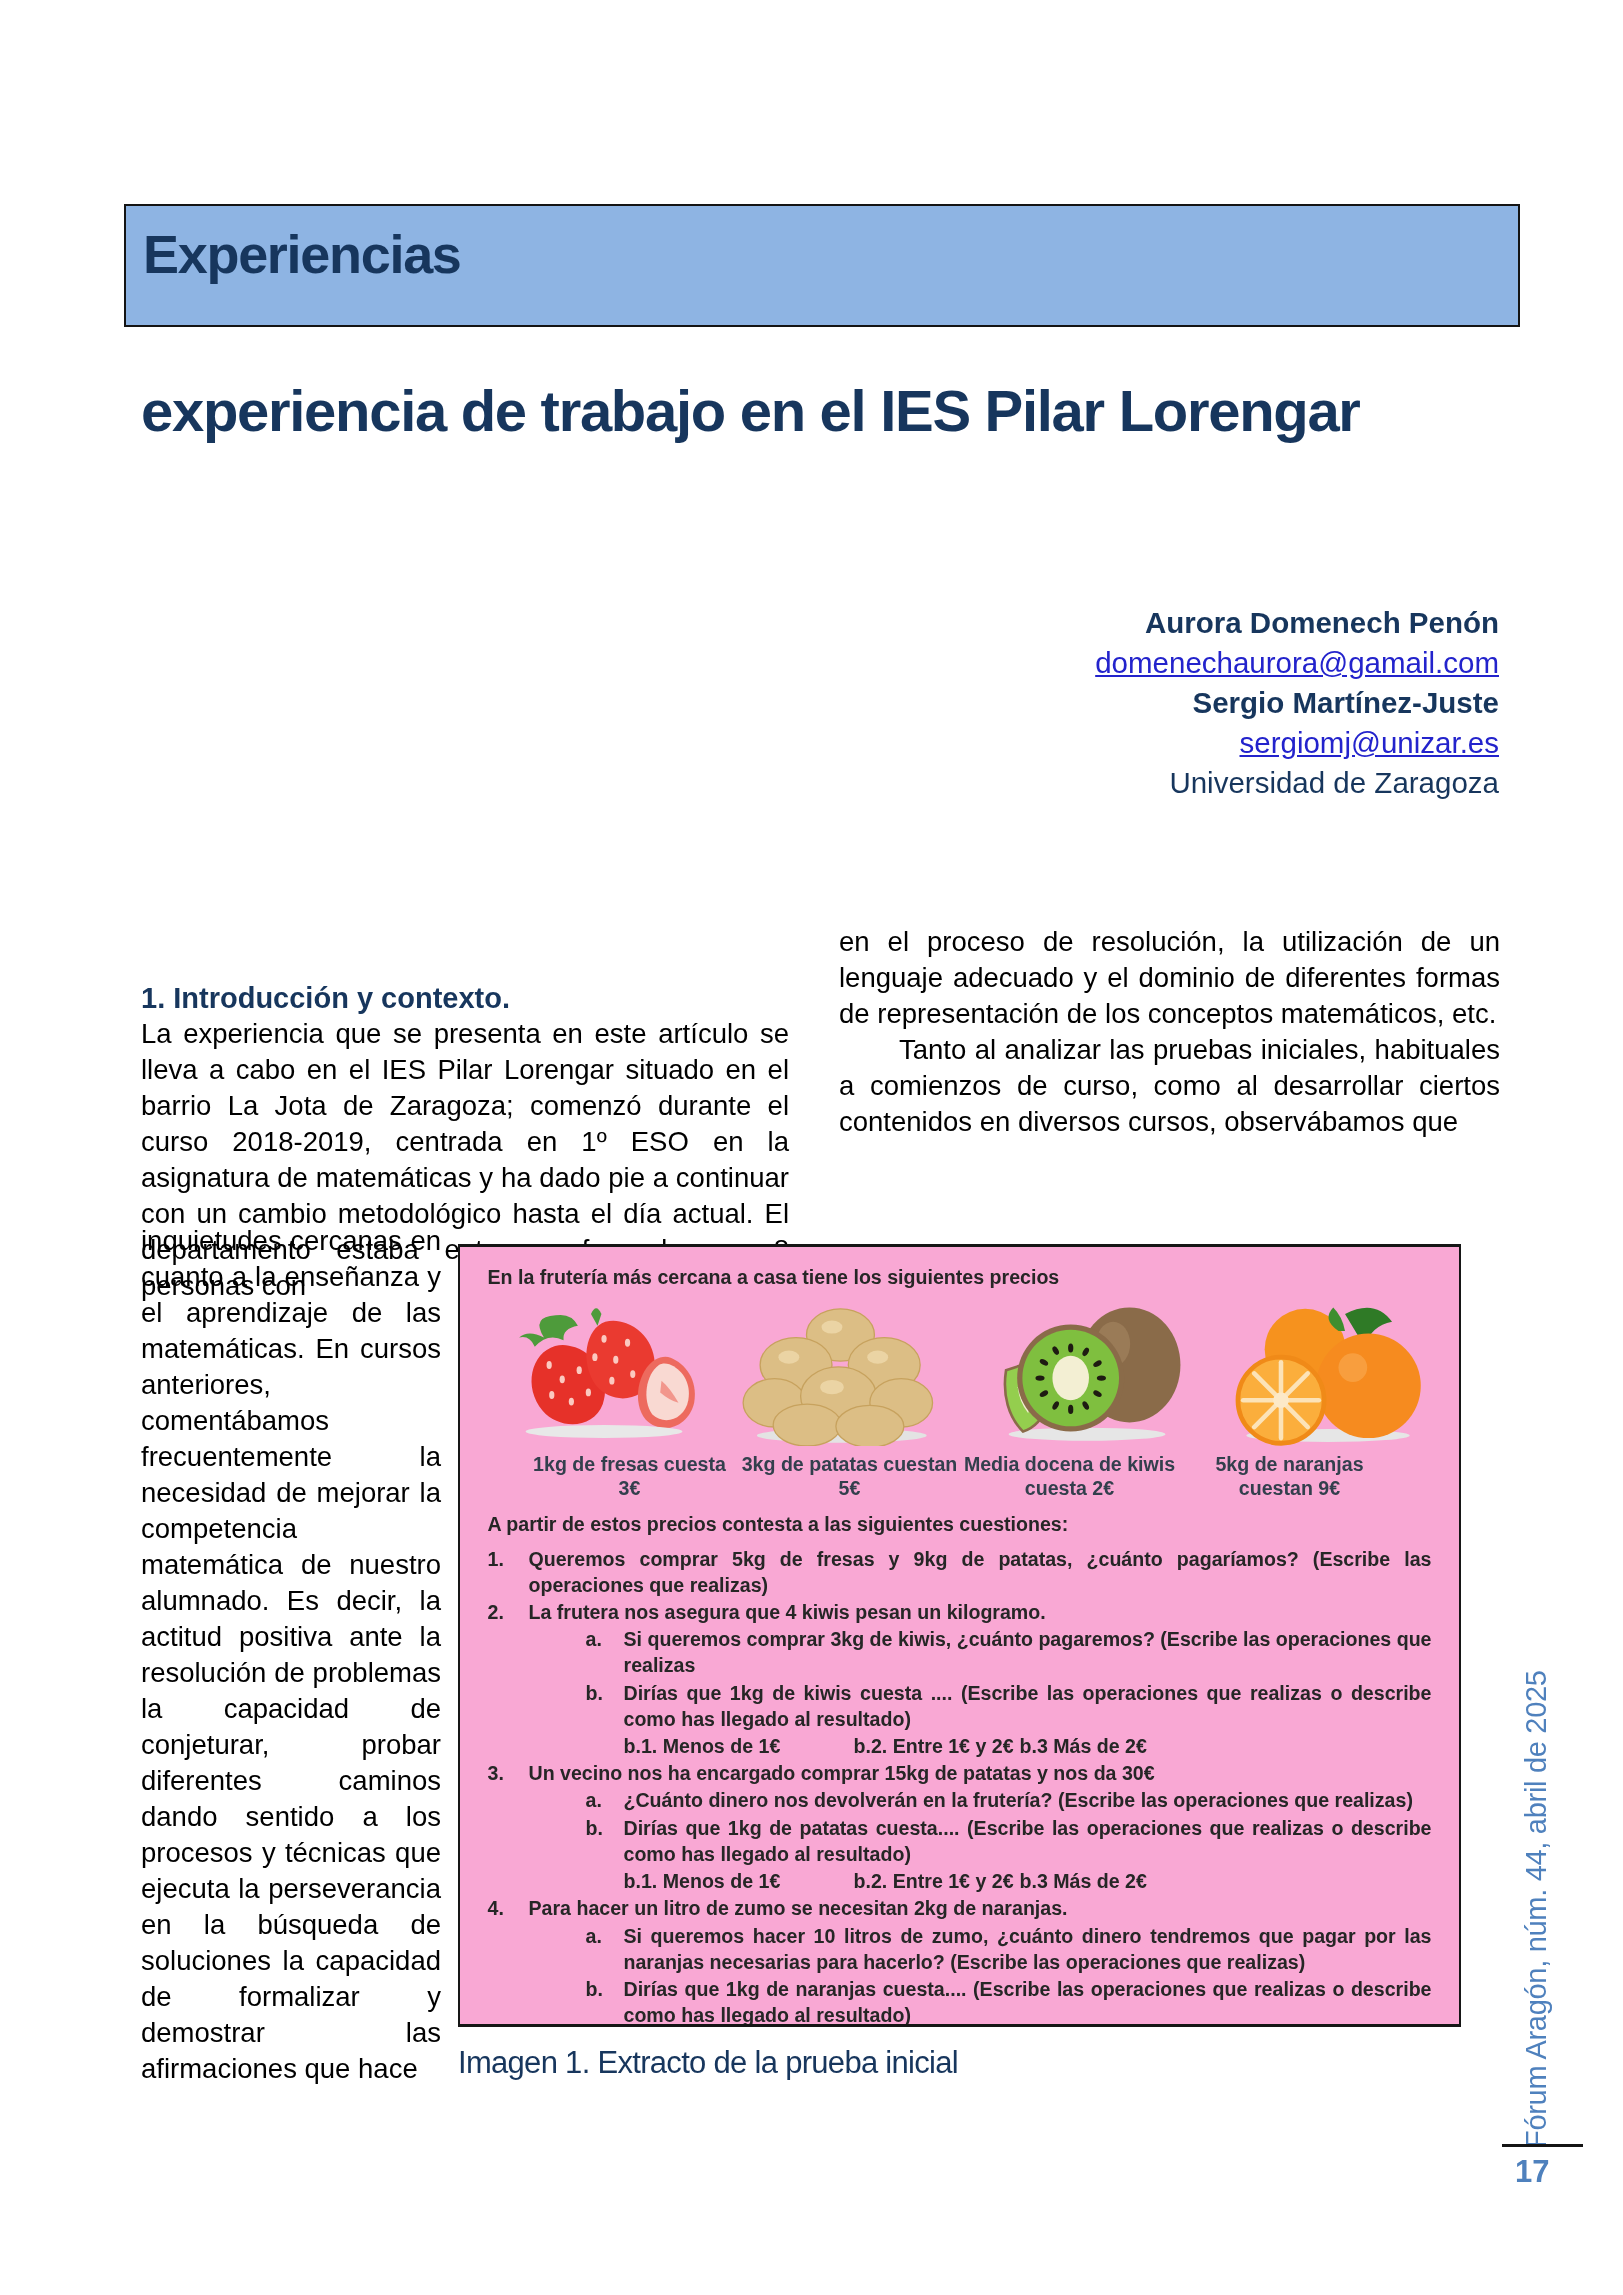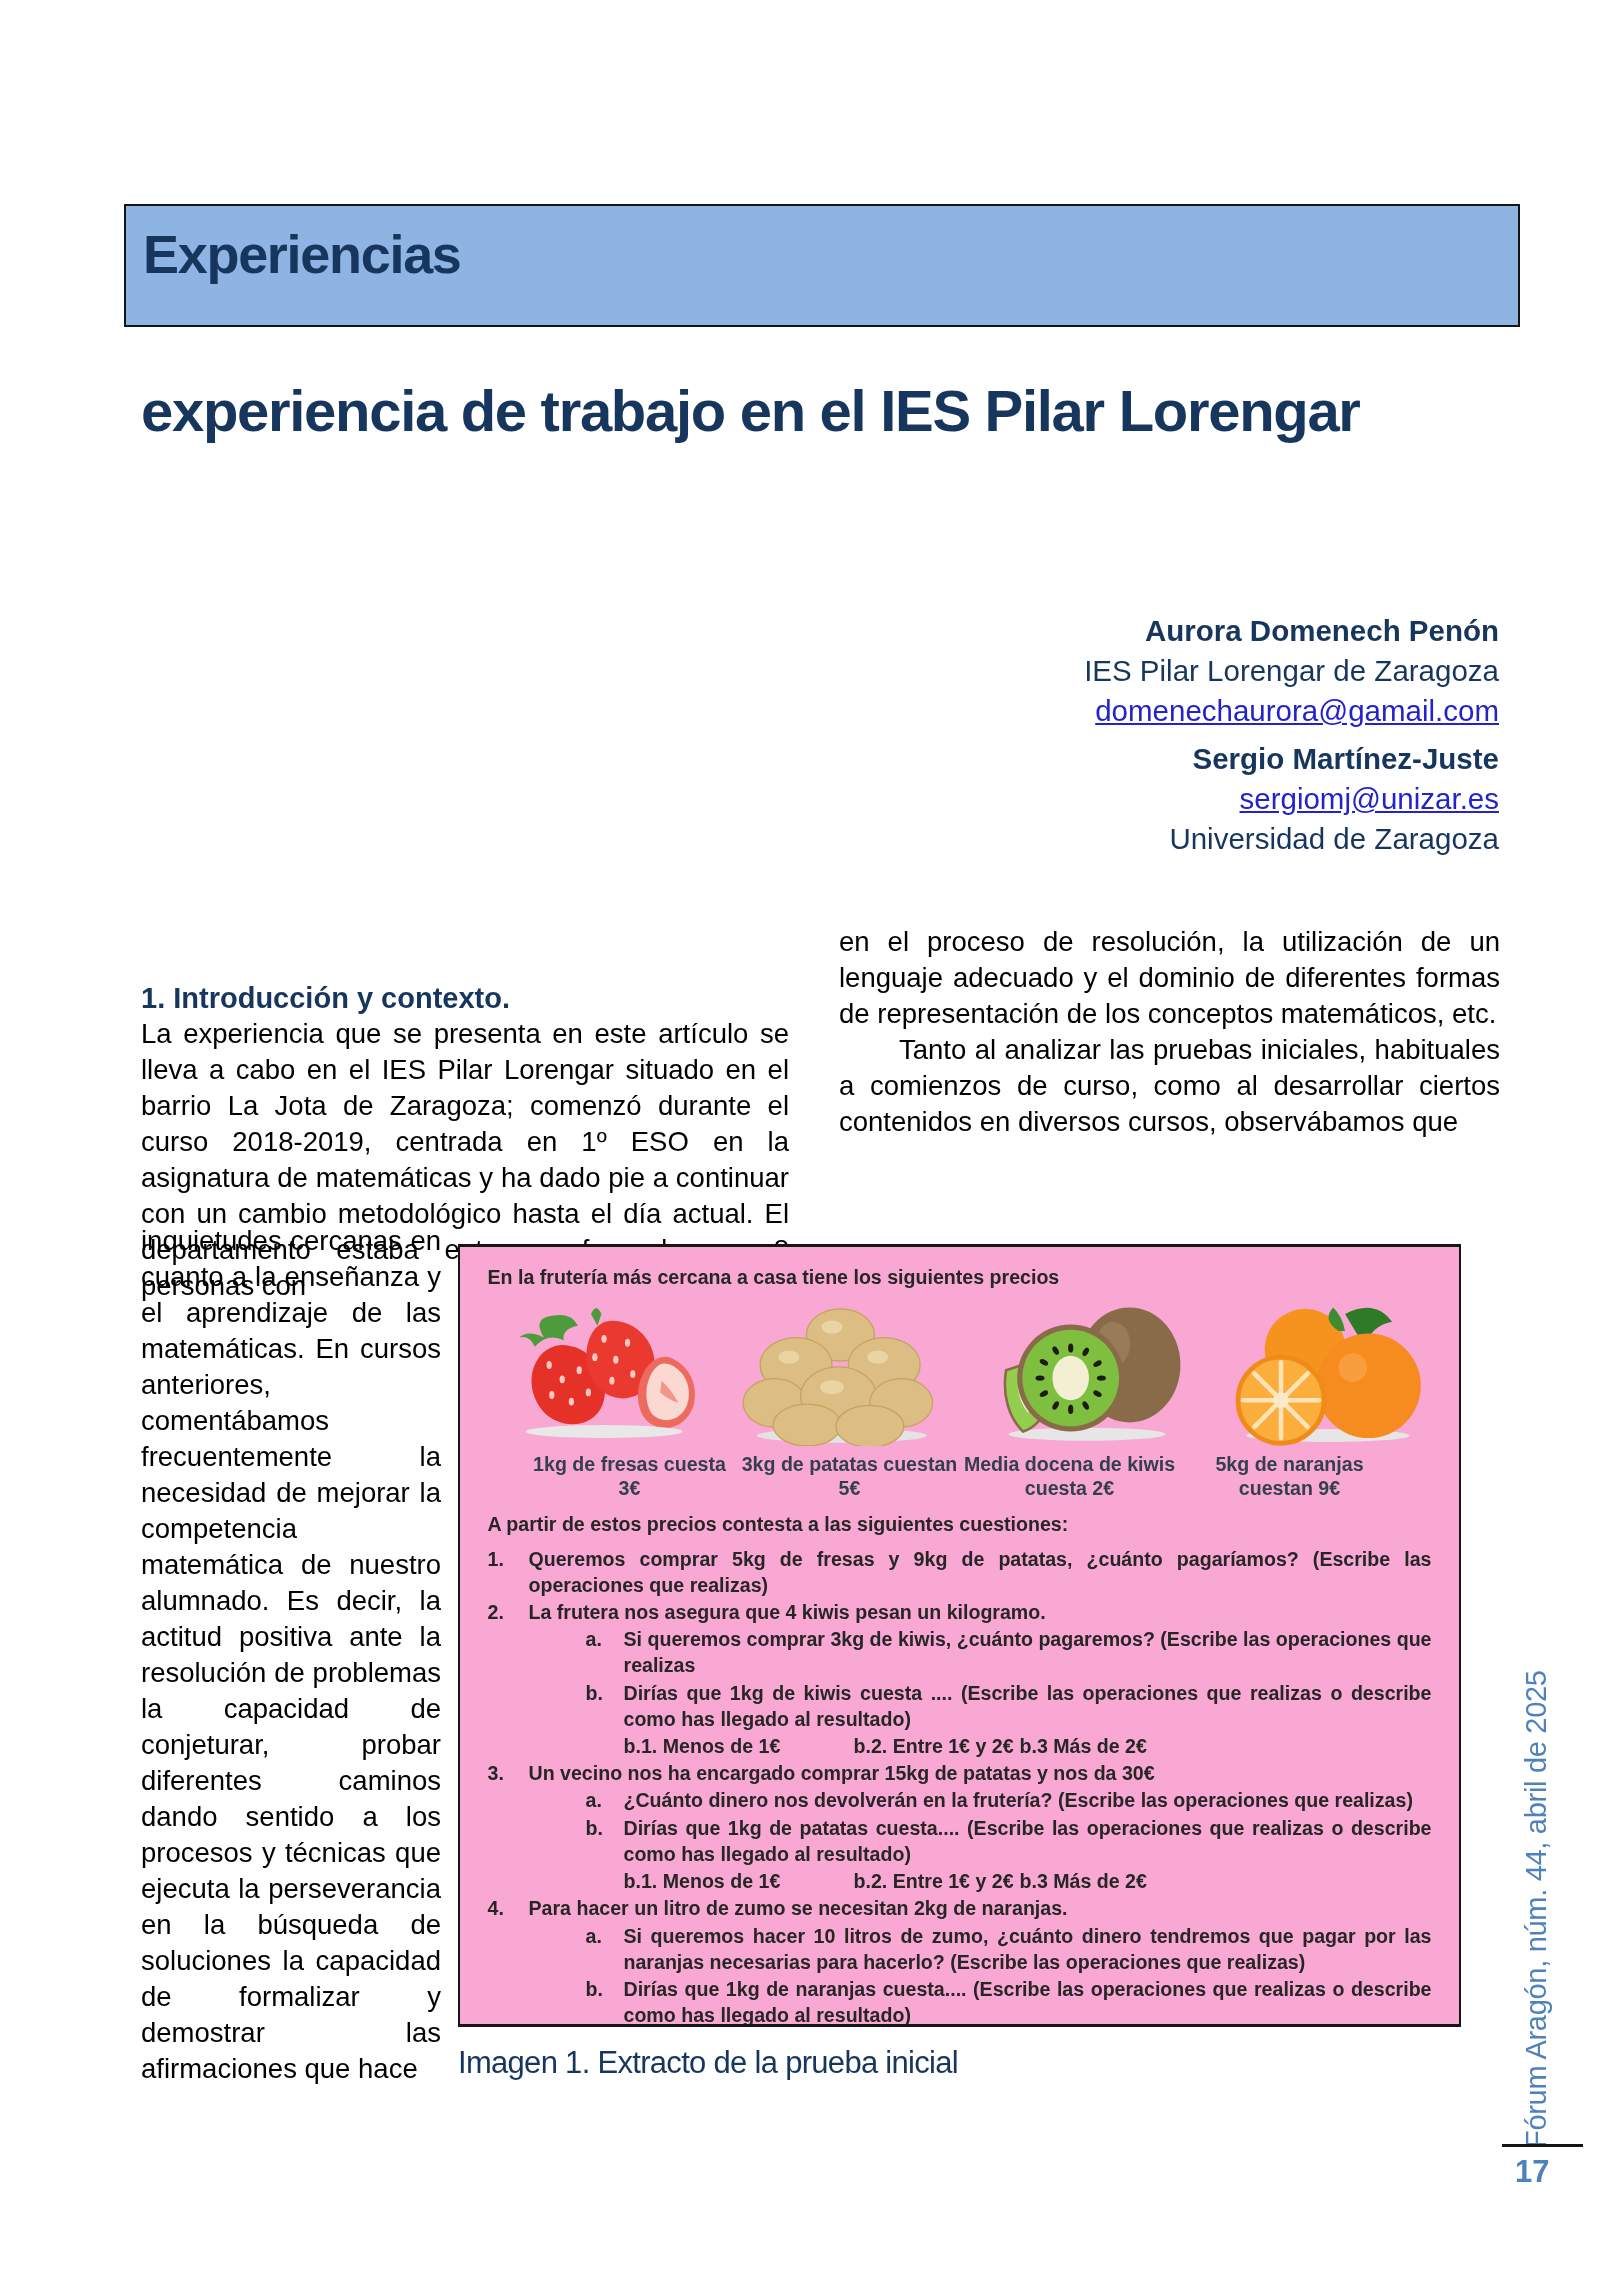--- a/index.html
+++ b/index.html
@@ -32,21 +32,21 @@
   .article-title{
     position:absolute;left:141px;top:361px;width:1329px;
     font-size:58px;font-weight:700;color:var(--navy);
     letter-spacing:-1.3px;line-height:99px;
   }
   .article-title span{display:block;}
   .authors{
     position:absolute;right:124px;top:603px;width:720px;
     text-align:right;font-size:29.5px;line-height:40px;color:var(--navy);
   }
-  .authors .a-name{font-weight:700;margin-top:8px;}
+  .authors .a-name{font-weight:700;}
   .authors .a-email a{color:var(--link-blue);text-decoration:underline;cursor:pointer;}
   .bodytext{font-size:27.5px;line-height:36px;text-align:justify;color:#000;}
   .col-left-wide{position:absolute;left:141px;top:980px;width:648px;}
   .section-heading{font-size:29px;font-weight:700;color:var(--navy);line-height:36px;}
   .col-left-narrow{position:absolute;left:141px;top:1223px;width:300px;}
   .col-right{position:absolute;left:839px;top:924px;width:661px;}
   .col-right .p2{text-indent:60px;margin-top:0;}
   
   .test-box{
     position:absolute;left:458px;top:1244px;width:1003px;height:783px;
@@ -95,21 +95,20 @@
 <div class="header-bar">
   <div class="header-label">Experiencias</div>
 </div>
 
 <h1 class="article-title">
   <span>experiencia de trabajo en el IES Pilar Lorengar</span>
 </h1>
 
 <div class="authors">
   <div class="a-name">Aurora Domenech Penón</div>
-  <div class="a-aff">IES Pilar Lorengar de Zaragoza</div>
   <div class="a-email"><a href="#">domenechaurora@gamail.com</a></div>
   <div class="a-name">Sergio Martínez-Juste</div>
   <div class="a-email"><a href="#">sergiomj@unizar.es</a></div>
   <div class="a-aff">Universidad de Zaragoza</div>
 </div>
 
 <div class="col-left-wide bodytext">
   <div class="section-heading">1. Introducción y contexto.</div>
   <p>La experiencia que se presenta en este artículo se lleva a cabo en el IES Pilar Lorengar situado en el barrio La Jota de Zaragoza; comenzó durante el curso 2018-2019, centrada en 1º ESO en la asignatura de matemáticas y ha dado pie a continuar con un cambio metodológico hasta el día actual. El departamento estaba entonces formado por 8 personas con</p>
 </div>

